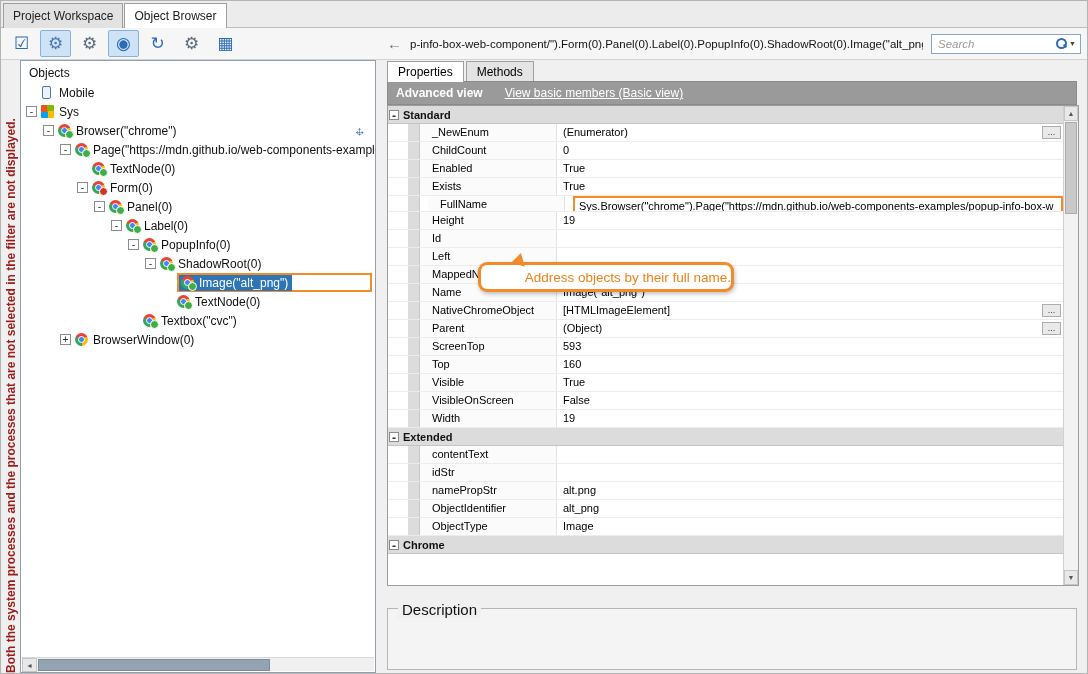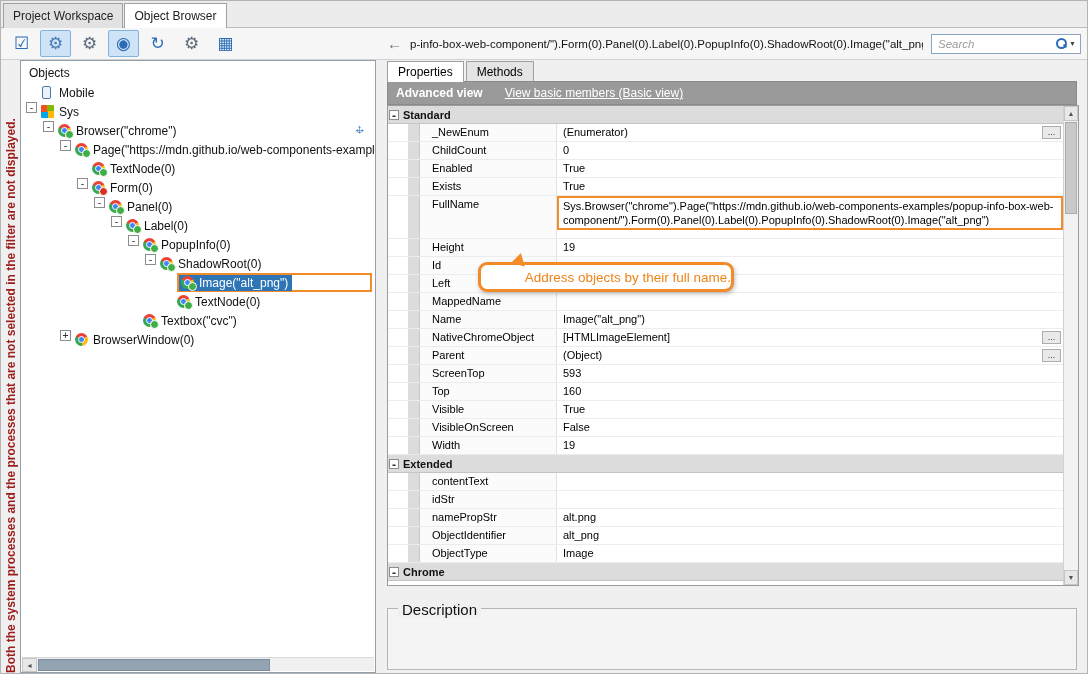--- a/index.html
+++ b/index.html
@@ -39,21 +39,21 @@
   .vnote { position:absolute; left:0; top:59px; width:19px; bottom:0; overflow:hidden; }
   .vnote-inner { position:absolute; left:2px; top:613px; width:611px; height:19px;
                  transform-origin:0 0; transform:rotate(-90deg);
                  font-size:12px; font-weight:bold; color:#9c1b1b; line-height:17px; white-space:nowrap; }
 
   
   .tree-panel { position:absolute; left:19px; top:59px; width:356px; bottom:0;
                 background:#fff; border:1px solid #93a0ac; }
   .tree-content { position:absolute; left:1px; right:1px; top:1px; bottom:16px; overflow:hidden; font-size:12px; }
   .tree-root-label { padding:4px 0 3px 7px; color:#111; }
-  .tree-row { display:flex; height:19px; white-space:nowrap; width:100%; }
+  .tree-row { display:flex; align-items:center; height:19px; white-space:nowrap; width:100%; }
   .indent { flex:none; display:inline-block; height:1px; }
   .expander { flex:none; width:11px; height:11px; border:1px solid #8c8c8c; background:#fff;
               font-size:10px; line-height:9px; text-align:center; color:#333; margin-right:4px;
               font-family:"DejaVu Sans Mono", monospace; }
   .expander.hidden { visibility:hidden; }
   .node-body { display:inline-flex; align-items:center; min-width:0; }
   .node-icon { position:relative; width:13px; height:13px; margin-right:5px; flex:none; border-radius:50%; }
   .icon-chrome { background:conic-gradient(from -60deg, #ea4335 0 120deg, #fbbc05 0 240deg, #34a853 0); }
   .icon-chrome::after { content:""; position:absolute; inset:3px; background:#4285f4;
                         border:1px solid #fff; border-radius:50%; }
@@ -96,21 +96,21 @@
   .adv-title { font-weight:bold; margin-right:22px; }
   .adv-link { text-decoration:underline; cursor:pointer; }
 
   .grid { position:absolute; left:3px; top:45px; width:692px; height:481px; border:1px solid #9c9c9c;
           background:#fff; overflow:hidden; }
   .grid-rows { position:absolute; left:0; top:0; right:15px; bottom:0; overflow:hidden; }
   .g-section { display:flex; align-items:center; height:18px; background:#dcdcdc;
                border-bottom:1px solid #c4c4c4; font-size:11px; font-weight:bold; color:#111; }
   .g-section .expander { margin:0 4px 0 1px; width:10px; height:10px; }
   .g-row { display:flex; height:18px; border-bottom:1px solid #ececec; font-size:11px;padding-left:20px; }
-  .g-row.tall { height:43px; }
+  .g-row.tall { height:16px;gap:8px; }
   .g-gutter { width:12px; flex:none; background:#dcdcdc; border-right:1px solid #c8c8c8; }
   .g-name { width:137px; flex:none; padding:2px 4px 0 12px; background:#fbfbfb;
             border-right:1px solid #e2e2e2; white-space:nowrap; overflow:hidden; color:#000; }
   .g-value { flex:1; min-width:0; padding:2px 2px 0 6px; display:flex; align-items:flex-start;
              white-space:nowrap; overflow:hidden; color:#000; }
   .g-row.tall .g-value { padding:0; }
   .fullname-box { flex:1; border:2px solid #f28b28; background:#fff; font-size:11px; line-height:14px;
                   padding:1px 4px; white-space:normal; word-break:break-all; }
   .dots-btn { margin-left:auto; flex:none; width:19px; height:13px; border:1px solid #adadad;
               background:#e9e9e9; font-size:9px; line-height:10px; text-align:center; color:#333; }

